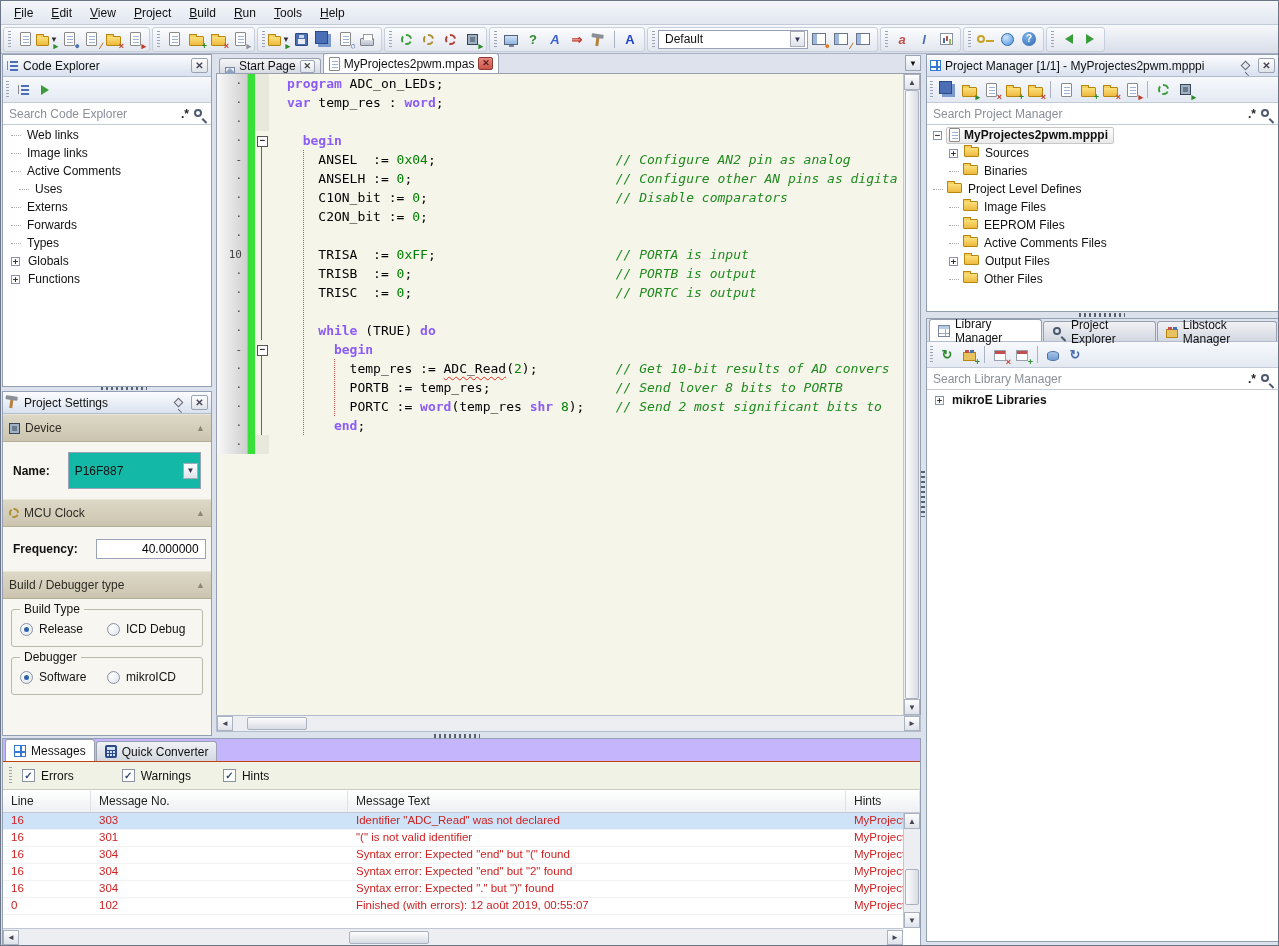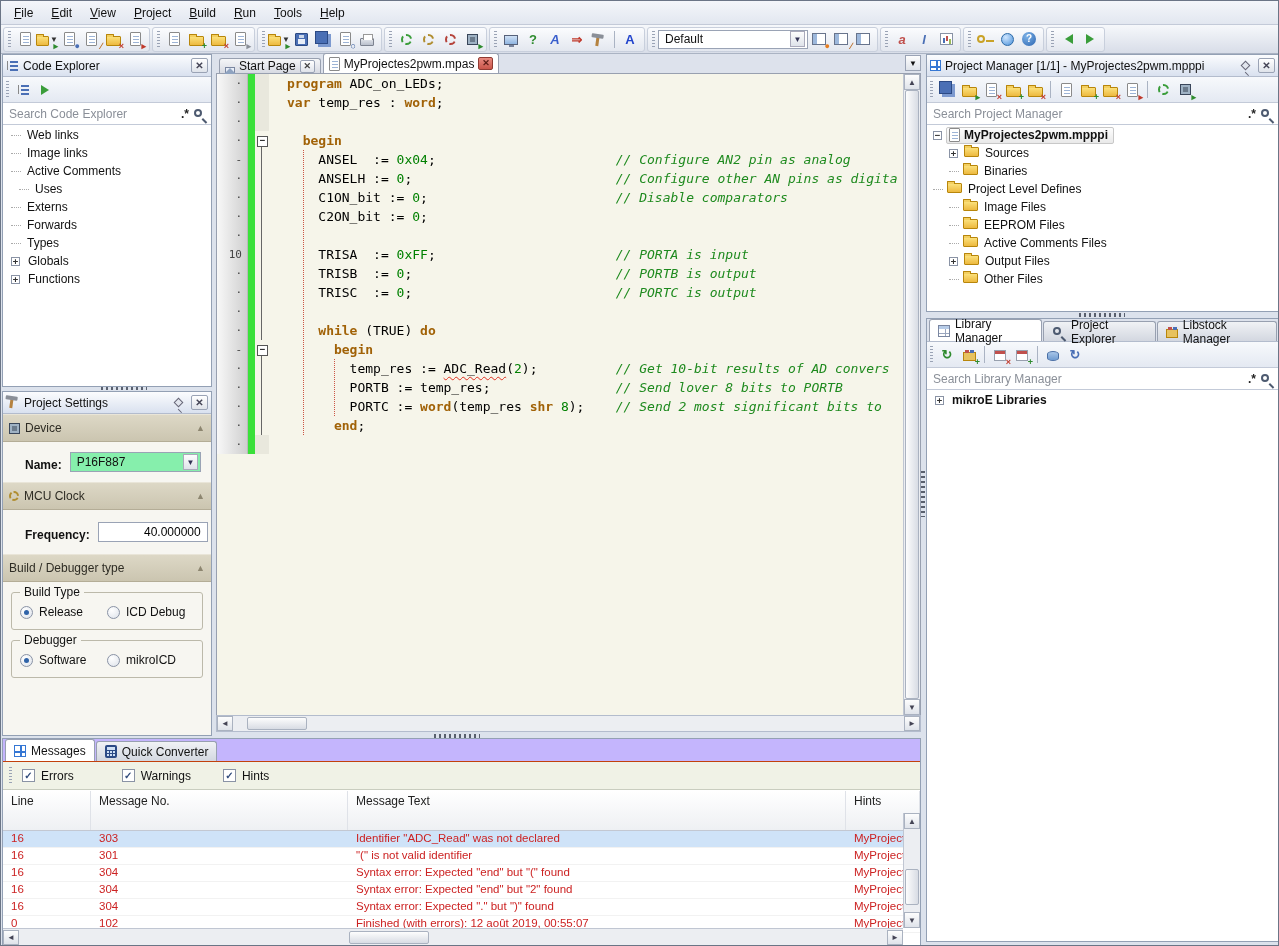--- a/index.html
+++ b/index.html
@@ -98,23 +98,23 @@
        text-align:center;color:#333;margin-right:4px;flex:none;}
   .tlabel{padding-left:4px;}
   .bold{font-weight:bold;}
   .pm-rootbox{display:flex;align-items:center;background:linear-gradient(#fdfdfd,#e9e9e9);border:1px solid #c8c8c8;border-radius:2px;padding:0 5px 0 2px;height:17px;}
 
   
   #ps-body{position:absolute;left:0;right:0;top:22px;bottom:0;background:#f7f6f1;overflow:hidden;}
   .sechdr{height:28px;background:linear-gradient(#ddd8c6,#cbc5b0);border-top:1px solid #e9e5d8;border-bottom:1px solid #b4ad97;
           display:flex;align-items:center;padding:0 6px;gap:5px;color:#2e2c24;}
   .sechdr .caret{margin-left:auto;color:#8d8670;font-size:9px;}
-  .formrow{display:flex;align-items:flex-end;padding:10px 10px;gap:8px;margin-left:12px;}
+  .formrow{display:flex;align-items:center;padding:10px 10px;gap:18px;}
   .formrow label{font-weight:bold;}
-  .combo{flex:1;height:20px;background:#86efac;border:1px solid #9aa3b5;display:flex;align-items:center;padding:0 2px 0 6px;}
+  .combo{flex:1;height:37px;background:#14b8a6;border:1px solid #9aa3b5;display:flex;align-items:center;padding:0 2px 0 6px;}
   .combo .cv{flex:1;}
   .combo .cbtn{width:15px;height:16px;background:linear-gradient(#fdfdfd,#dfe3ea);border:1px solid #aab;font-size:8px;
                display:flex;align-items:center;justify-content:center;color:#335;}
   .freq-input{width:110px;height:20px;border:1px solid #9aa3b5;text-align:right;padding:0 6px;font:12px "Liberation Sans",sans-serif;}
   .grpbox{margin:10px 8px 0 8px;border:1px solid #bcb9aa;border-radius:3px;position:relative;padding:12px 8px 10px 8px;}
   .grpbox .gtitle{position:absolute;top:-8px;left:8px;background:#f7f6f1;padding:0 4px;}
   .radio{width:13px;height:13px;border:1px solid #8a93a5;border-radius:50%;background:radial-gradient(circle at 35% 30%,#fff,#dde2ea);
          display:inline-block;vertical-align:-2px;margin-right:6px;position:relative;flex:none;}
   .radio.sel::after{content:"";position:absolute;left:3px;top:3px;width:5px;height:5px;border-radius:50%;background:#2f63a8;}
   .radrow{display:flex;}
@@ -132,21 +132,21 @@
             font-size:8px;display:flex;align-items:center;justify-content:center;margin-bottom:2px;}
   #editor{position:absolute;left:215px;top:73px;width:705px;height:641px;background:#f6f5ea;border-left:1px solid #98a0b0;border-right:1px solid #98a0b0;display:flex;}
   #ed-lines{position:relative;flex:1;overflow:hidden;}
   .eline{display:flex;height:19px;font:13px/19px "DejaVu Sans Mono",monospace;white-space:pre;}
   .g-num{width:30px;flex:none;background:linear-gradient(to right,#f8f8f8,#cfcfcf);color:#444;font:11px/19px "DejaVu Sans Mono",monospace;
          text-align:right;padding-right:5px;}
   .g-bar{width:8px;flex:none;background:#3ae03a;border-left:1px solid #b9b9b9;}
   .g-fold{width:14px;flex:none;background:#e9e8dd;position:relative;}
   .g-text{flex:1;padding-left:18px;color:#000;}
   .cur .g-text{background:#fff;}
-  .kw{font-weight:bold;color:#a16207;}
+  .kw{font-weight:bold;color:#8b5cf6;}
   .num{color:#008000;}
   .cmt{color:#1e8a1e;font-style:italic;}
   .err{text-decoration:underline wavy #e03020 1px;text-underline-offset:3px;text-decoration-skip-ink:none;}
   .f-line{background:linear-gradient(#666,#666) 6px 0/1px 100% no-repeat;}
   .f-corner{background:linear-gradient(#666,#666) 6px 0/1px 55% no-repeat,linear-gradient(#666,#666) 6px 10px/7px 1px no-repeat;}
   .f-boxdown{background:linear-gradient(#666,#666) 6px 14px/1px 5px no-repeat;}
   .f-boxdown::before{content:"−";position:absolute;left:2px;top:5px;width:9px;height:9px;border:1px solid #555;background:#fff;
                      font:bold 9px/7px "DejaVu Sans Mono",monospace;text-align:center;color:#222;}
   .iguide{position:absolute;width:0;border-left:1px dotted #cc5544;}
   #ed-vscroll{width:17px;flex:none;background:#eceef2;border-left:1px solid #c0c6d2;display:flex;flex-direction:column;}
@@ -165,21 +165,21 @@
   .sqtab.active{background:#fff;height:22px;font-weight:normal;}
 
   
   #msgpanel{position:absolute;left:1px;top:737px;width:919px;height:208px;background:#fff;border:1px solid #93a0b4;}
   #msgtabs{height:23px;background:#c4b5fd;border-bottom:1px solid #c2410c;}
   #msgfilters{height:28px;background:#f0f2e6;border-bottom:1px solid #c9cdbf;display:flex;align-items:center;}
   .cbox{width:13px;height:13px;border:1px solid #8a93a5;background:#fff;font:bold 10px/12px "Liberation Sans",sans-serif;
         text-align:center;color:#2f4a7a;margin-right:6px;flex:none;}
   .cblab{display:flex;align-items:center;}
   #msggrid{position:absolute;left:0;right:0;top:52px;bottom:0;}
-  #mghead{height:40px;display:flex;background:linear-gradient(#ffffff,#eef0f3);border-bottom:1px solid #c3c8d2;color:#222;}
+  #mghead{height:22px;display:flex;background:linear-gradient(#ffffff,#eef0f3);border-bottom:1px solid #c3c8d2;color:#222;}
   .mgc{padding:3px 8px;border-right:1px solid #dfe2e8;overflow:hidden;white-space:nowrap;}
   .c0{width:88px;flex:none;}
   .c1{width:257px;flex:none;}
   .c2{width:498px;flex:none;}
   .c3{flex:1;}
   .mgrow{height:17px;display:flex;color:#cc2222;font-size:11.5px;border-bottom:1px solid #f2f2f2;}
   .mgrow .mgc{padding:1px 8px;border-right:none;}
   .mgrow.sel{background:#cfe3f8;}
   #mg-vscroll{position:absolute;right:0;top:22px;bottom:17px;width:17px;background:#eceef2;border-left:1px solid #c0c6d2;display:flex;flex-direction:column;}
   #mg-vthumb{height:36px;margin:40px 1px 0 1px;background:linear-gradient(to right,#fdfdfd,#d8dce4);border:1px solid #aab2c0;border-radius:2px;}

